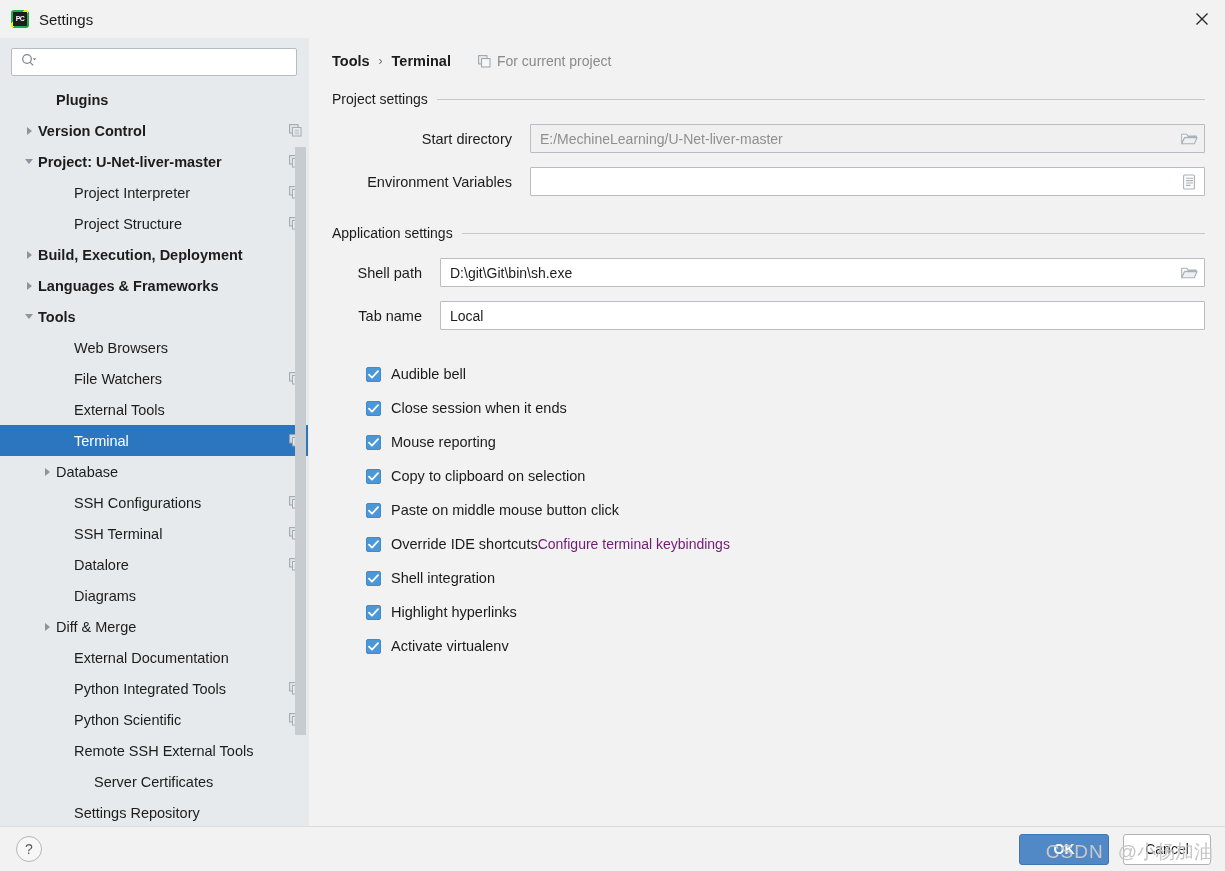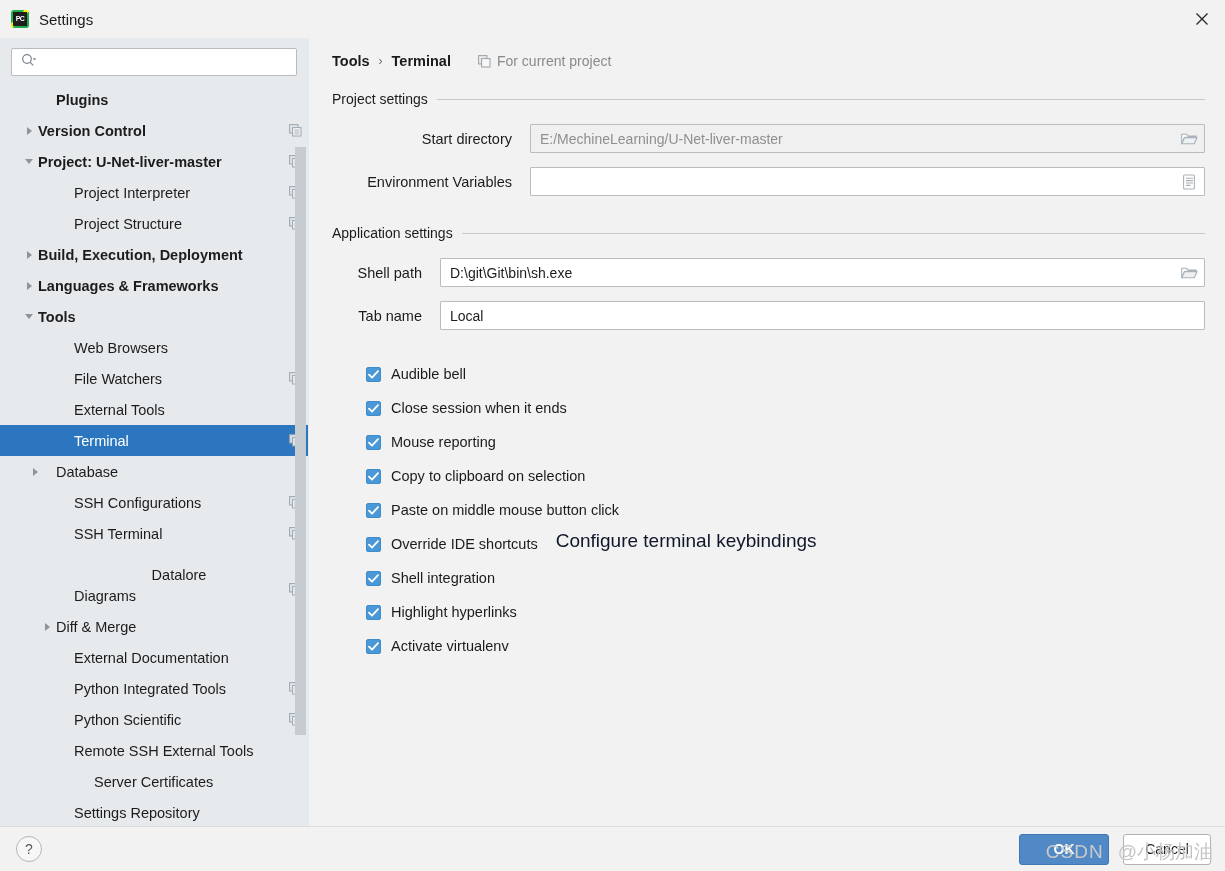--- a/index.html
+++ b/index.html
@@ -252,23 +252,22 @@
     cursor: pointer;
   }
   .cb svg { display: block; }
   .check-row .ctext {
     margin-left: 10px;
     font-size: 14.5px;
     color: #1b1b1b;
     white-space: nowrap;
   }
   .check-row .clink {
-    margin-left: 18px;
-    font-size: 19px;
-    color: #0f172a;
+    font-size: 14px;
+    color: #701a75;
     cursor: pointer;
     white-space: nowrap;
   }
 
   
   .footer {
     flex: 0 0 45px;
     height: 45px;
     background: #f2f2f2;
     border-top: 1px solid #dcdcdc;
@@ -454,21 +453,21 @@
             <span class="arrow"></span>
             <span class="label">Terminal</span>
             <span class="copy-ico">
               <svg width="13" height="13" viewBox="0 0 13 13" aria-hidden="true">
                 <rect x="0.6" y="0.6" width="8.4" height="8.4" fill="#dfe5e9" stroke="#9aa3aa" stroke-width="1"></rect>
                 <rect x="3.6" y="3.6" width="8.4" height="8.4" fill="#f4f7f9" stroke="#9aa3aa" stroke-width="1"></rect>
                 <path d="M5.4 6.1h5 M5.4 8h5 M5.4 9.9h5" stroke="#9aa3aa" stroke-width="0.8"></path>
               </svg>
             </span>
           </div>
-          <div class="tree-row" style="padding-left: 26px; gap: 12px;">
+          <div class="tree-row" style="padding-left: 38px;">
             <span class="arrow">
               <span class="tri"></span>
             </span>
             <span class="label">Database</span>
           </div>
           <div class="tree-row" style="padding-left: 56px;">
             <span class="arrow"></span>
             <span class="label">SSH Configurations</span>
             <span class="copy-ico">
               <svg width="13" height="13" viewBox="0 0 13 13" aria-hidden="true">
@@ -482,21 +481,21 @@
             <span class="arrow"></span>
             <span class="label">SSH Terminal</span>
             <span class="copy-ico">
               <svg width="13" height="13" viewBox="0 0 13 13" aria-hidden="true">
                 <rect x="0.6" y="0.6" width="8.4" height="8.4" fill="#dfe5e9" stroke="#9aa3aa" stroke-width="1"></rect>
                 <rect x="3.6" y="3.6" width="8.4" height="8.4" fill="#f4f7f9" stroke="#9aa3aa" stroke-width="1"></rect>
                 <path d="M5.4 6.1h5 M5.4 8h5 M5.4 9.9h5" stroke="#9aa3aa" stroke-width="0.8"></path>
               </svg>
             </span>
           </div>
-          <div class="tree-row" style="padding-left: 56px; flex-direction: column;">
+          <div class="tree-row" style="padding-left: 56px;">
             <span class="arrow"></span>
             <span class="label">Datalore</span>
             <span class="copy-ico">
               <svg width="13" height="13" viewBox="0 0 13 13" aria-hidden="true">
                 <rect x="0.6" y="0.6" width="8.4" height="8.4" fill="#dfe5e9" stroke="#9aa3aa" stroke-width="1"></rect>
                 <rect x="3.6" y="3.6" width="8.4" height="8.4" fill="#f4f7f9" stroke="#9aa3aa" stroke-width="1"></rect>
                 <path d="M5.4 6.1h5 M5.4 8h5 M5.4 9.9h5" stroke="#9aa3aa" stroke-width="0.8"></path>
               </svg>
             </span>
           </div>

